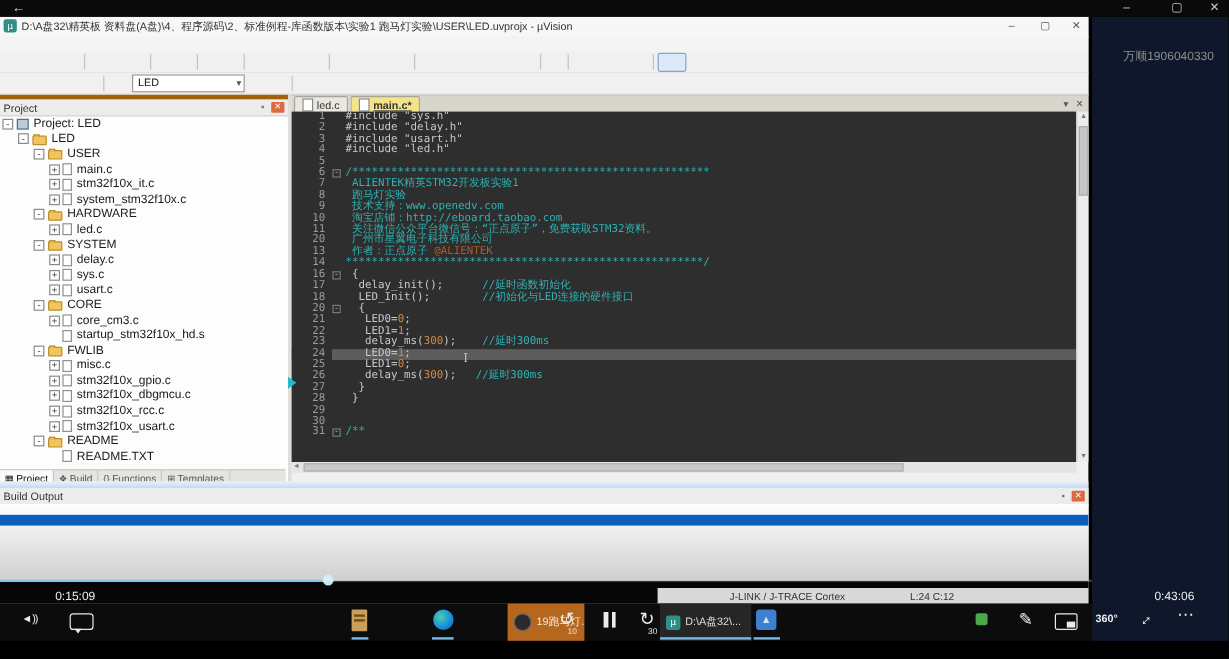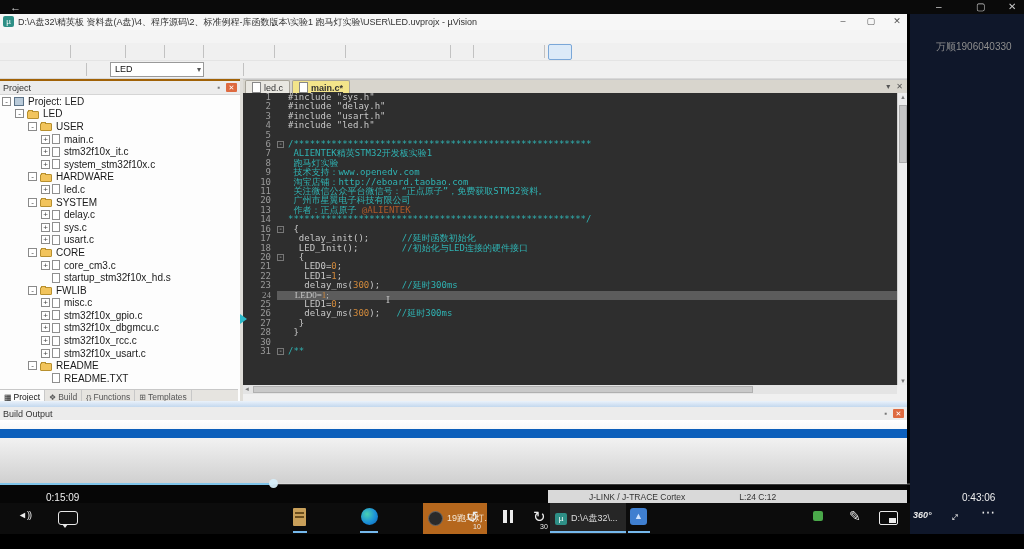--- a/index.html
+++ b/index.html
@@ -27,21 +27,21 @@
   .tb1{top:29px;height:18px;border-bottom:1px solid #e4e4e4;}
   .tb2{top:47px;height:18px;border-bottom:1px solid #d8d8d8;}
   .tbi{width:16px;height:14px;font-size:10px;line-height:14px;text-align:center;color:#555;flex:0 0 auto;}
   .tbi.sep{width:1px;height:13px;background:#c2c2c2;margin:0 3px;}
   .tbi.gapL{margin-left:34px;}
   .tbi.hlbox{background:#dceaf8;border:1px solid #7aa7d8;width:22px;border-radius:2px;}
   .targetsel{width:88px;height:13px;background:#fff;border:1px solid #9a9a9a;font-size:9px;line-height:13px;
              padding-left:4px;margin:0 4px;position:relative;color:#111;flex:0 0 auto;}
   .targetsel::after{content:"▾";position:absolute;right:2px;top:0;color:#555;font-size:8px;}
   
-  #projpanel{position:absolute;left:0;top:65px;width:240px;height:322px;background:#fdfdfd;border-top:2px solid #a16207;}
+  #projpanel{position:absolute;left:0;top:65px;width:240px;height:322px;background:#fdfdfd;border-top:4px solid #a16207;}
   .panelhead{height:13px;background:#ececec;border-bottom:1px solid #d5d5d5;display:flex;align-items:center;padding:0 3px;}
   .panelhead .ph-label{font-size:9px;color:#333;flex:1;}
   .pin{width:10px;color:#777;font-size:8px;text-align:center;}
   .xbox{width:11px;height:9px;background:#de6a40;color:#fff;font-size:7px;line-height:9px;text-align:center;border-radius:1px;margin-left:2px;}
   #tree{position:absolute;left:0;top:14px;width:238px;height:293px;overflow:hidden;}
   .tree-row{height:12.6px;display:flex;align-items:center;white-space:nowrap;}
   .tbox{width:9px;height:9px;border:1px solid #8a8a8a;background:#fff;font-size:8px;line-height:7px;text-align:center;color:#444;flex:0 0 auto;box-sizing:border-box;}
   .tbox:empty{border:none;background:transparent;}
   .ticon{width:12px;height:10px;margin:0 3px;flex:0 0 auto;position:relative;}
   .ic-folder{background:#f2c45c;border:1px solid #b8902e;border-radius:1px;height:8px;margin-top:2px;box-sizing:border-box;}
@@ -56,21 +56,21 @@
   .splitter{position:absolute;left:240px;top:65px;width:3px;height:322px;background:#e0ded9;}
   
   #edittabs{position:absolute;left:243px;top:65px;width:664px;height:14px;background:#d8d5cd;border-top:1px solid #c8c8c8;display:flex;align-items:flex-end;}
   .etab{height:13px;display:flex;align-items:center;padding:0 6px;font-size:9px;color:#333;background:#e9e7e1;border:1px solid #a8a49a;border-bottom:none;margin-left:2px;border-radius:2px 2px 0 0;}
   .etab .fico{width:7px;height:9px;background:#fff;border:1px solid #888;margin-right:3px;}
   .etab.active{background:#f3e48a;font-weight:bold;text-decoration:underline;}
   .etabbtns{position:absolute;right:4px;top:2px;color:#555;font-size:8px;display:flex;gap:6px;}
   #code{position:absolute;left:243px;top:79px;width:654px;height:292px;background:#2e2e2e;overflow:hidden;
         font-family:"DejaVu Sans Mono",monospace;font-size:9px;}
   .cl{height:9.42px;line-height:9.42px;display:flex;white-space:pre;}
-  .cl.hl{background:linear-gradient(90deg,#2e2e2e 34px,#5c5c5c 34px);font-family:Liberation Serif, serif;}
+  .cl.hl{background:linear-gradient(90deg,#2e2e2e 34px,#5c5c5c 34px);}
   .ln{width:28px;text-align:right;color:#9a9a9a;padding-right:6px;flex:0 0 auto;}
   .fold{width:7px;height:7px;margin:1px 4px 0 0;border:1px solid #777;font-size:7px;line-height:5px;text-align:center;color:#bbb;flex:0 0 auto;box-sizing:border-box;}
   .fold:empty{border:none;}
   .ct{flex:1;}
   .tk-d{color:#c8c8c8}.tk-c{color:#2fb2b2}.tk-nm{color:#d28a3c}.tk-a{color:#b05a2a}
   #vscroll{position:absolute;left:897px;top:79px;width:10px;height:292px;background:#ececec;border-left:1px solid #d0d0d0;box-sizing:border-box;}
   .varrow{position:absolute;left:1px;width:8px;font-size:6px;color:#777;text-align:center;}
   .vthumb{position:absolute;left:1px;top:12px;width:8px;height:58px;background:#c6c6c6;border:1px solid #aaa;box-sizing:border-box;}
   #hscroll{position:absolute;left:243px;top:371px;width:654px;height:9px;background:#e4e4e4;}
   .harrow{position:absolute;left:1px;top:1px;font-size:6px;color:#777;}
@@ -80,21 +80,21 @@
   
   #sepband{position:absolute;left:0;top:387px;width:907px;height:6px;background:linear-gradient(180deg,#eaf2fb,#c3d8ee);}
   #buildpanel{position:absolute;left:0;top:393px;width:907px;height:77px;background:#f0f0f0;}
   #buildlines{position:absolute;left:0;top:13px;width:907px;height:64px;background:linear-gradient(180deg,#ffffff,#cfcfcf);
               font-family:"DejaVu Sans Mono",monospace;font-size:9px;}
   .bl{height:8.9px;line-height:8.9px;white-space:pre;color:#1a1a1a;padding-left:3px;}
   .bl.sel{background:#0c5fbb;color:#fff;}
   
   #statusrow{position:absolute;left:0;top:470px;width:907px;height:19px;background:#060606;}
   #statusbar{position:absolute;left:548px;top:6px;width:359px;height:13px;background:#d9d9d9;display:flex;align-items:center;font-size:8.5px;color:#333;box-sizing:border-box;padding:0 4px;}
-  .st-debugger{margin-left:37px;}
+  .st-debugger{margin-left:56px;}
   .st-pos{margin-left:54px;}
   .st-flags{margin-left:40px;display:flex;gap:5px;}
   .flag{color:#a8a8a8}.flag.on{color:#222;font-weight:bold;}
   
   #taskbar{position:absolute;left:0;top:489px;width:910px;height:31px;background:#0c0c0c;}
   #searchbox{position:absolute;left:43px;top:3px;width:190px;height:25px;background:#4a4a4a;border:1px solid #5c5c5c;box-sizing:border-box;display:flex;align-items:center;}
   .cortana{width:7px;height:7px;border:1.5px solid #ddd;border-radius:50%;margin-left:42px;flex:0 0 auto;}
   .search-ph{color:#e2e2e2;font-size:9.5px;margin-left:12px;white-space:nowrap;}
   .tbicon{position:absolute;top:5px;}
   .bookic{left:293px;width:13px;height:18px;background:#c9a05a;border-radius:1px;}
@@ -123,21 +123,21 @@
   .danmaku::after{content:"";position:absolute;left:3px;bottom:-4px;border-left:3px solid transparent;border-right:3px solid transparent;border-top:4px solid #e8e8e8;}
   .seekbtn{font-size:15px;line-height:15px;}
   .rw{left:466px;top:495px;}
   .fw{left:533px;top:495px;}
   .seeknum{position:absolute;font-size:7px;left:7px;top:10px;color:#ececec;}
   .pausebtn{left:503px;top:496px;display:flex;gap:3px;}
   .pbar{width:3.5px;height:13px;background:#ececec;}
   .pencil{left:849px;top:494px;font-size:14px;}
   .pipbtn{left:879px;top:497px;width:17px;height:12px;border:1.5px solid #ececec;border-radius:2px;}
   .pipbtn::after{content:"";position:absolute;right:1.5px;bottom:1.5px;width:7px;height:5px;background:#ececec;}
-  .p360{left:913px;top:496px;font-size:9px;font-weight:bold;font-style:italic;}
+  .p360{left:913px;top:496px;font-size:9px;font-weight:bold;}
   .expand{left:947px;top:494px;font-size:13px;transform:rotate(-45deg);}
   .more{left:981px;top:490px;font-size:14px;letter-spacing:1px;}
 </style>
 </head>
 <body>
 
 <div id="app">
 
   <div class="ptitle">
     <span class="pback">←</span>
@@ -524,20 +524,25 @@
           </div>
           <div class="cl">
             <span class="ln">27</span>
             <span class="fold"></span>
             <span class="ct"><span class="tk-d">  }</span></span>
           </div>
           <div class="cl">
             <span class="ln">28</span>
             <span class="fold"></span>
             <span class="ct"><span class="tk-d"> }</span></span>
+          </div>
+          <div class="cl">
+            <span class="ln">29</span>
+            <span class="fold"></span>
+            <span class="ct"></span>
           </div>
           <div class="cl">
             <span class="ln">30</span>
             <span class="fold"></span>
             <span class="ct"></span>
           </div>
           <div class="cl">
             <span class="ln">31</span>
             <span class="fold">-</span>
             <span class="ct"><span class="tk-c">/**</span></span>

